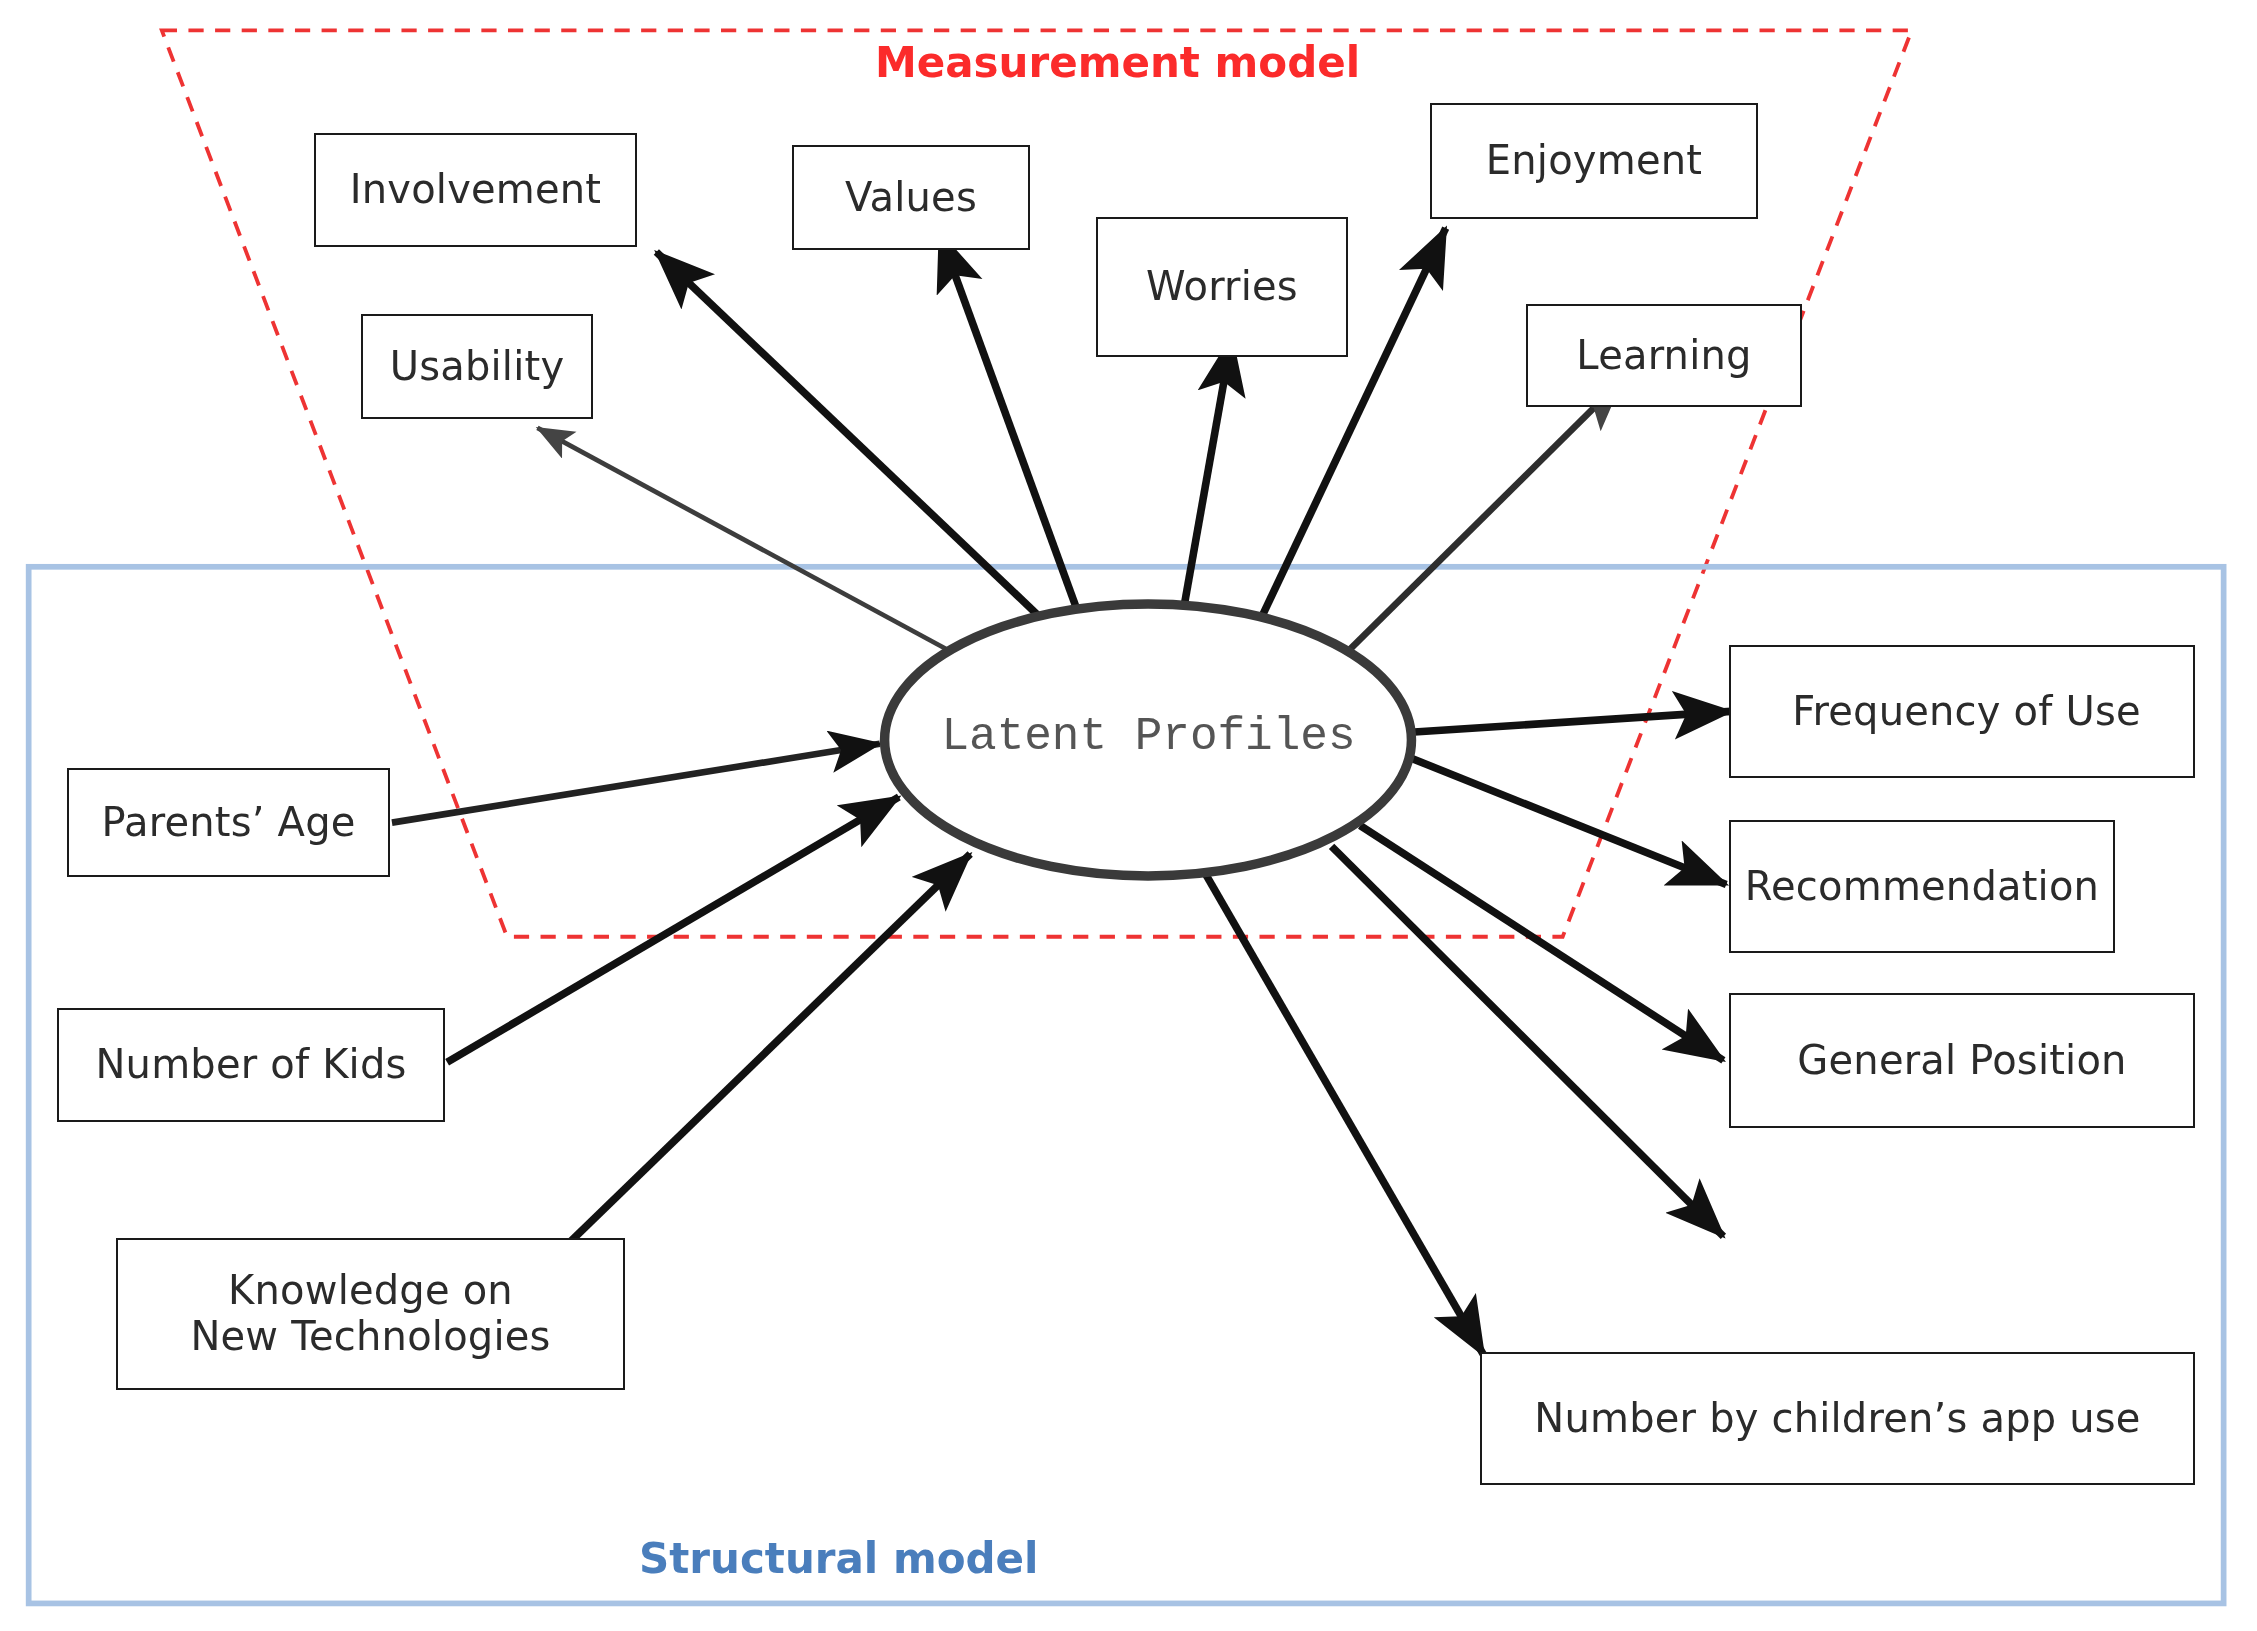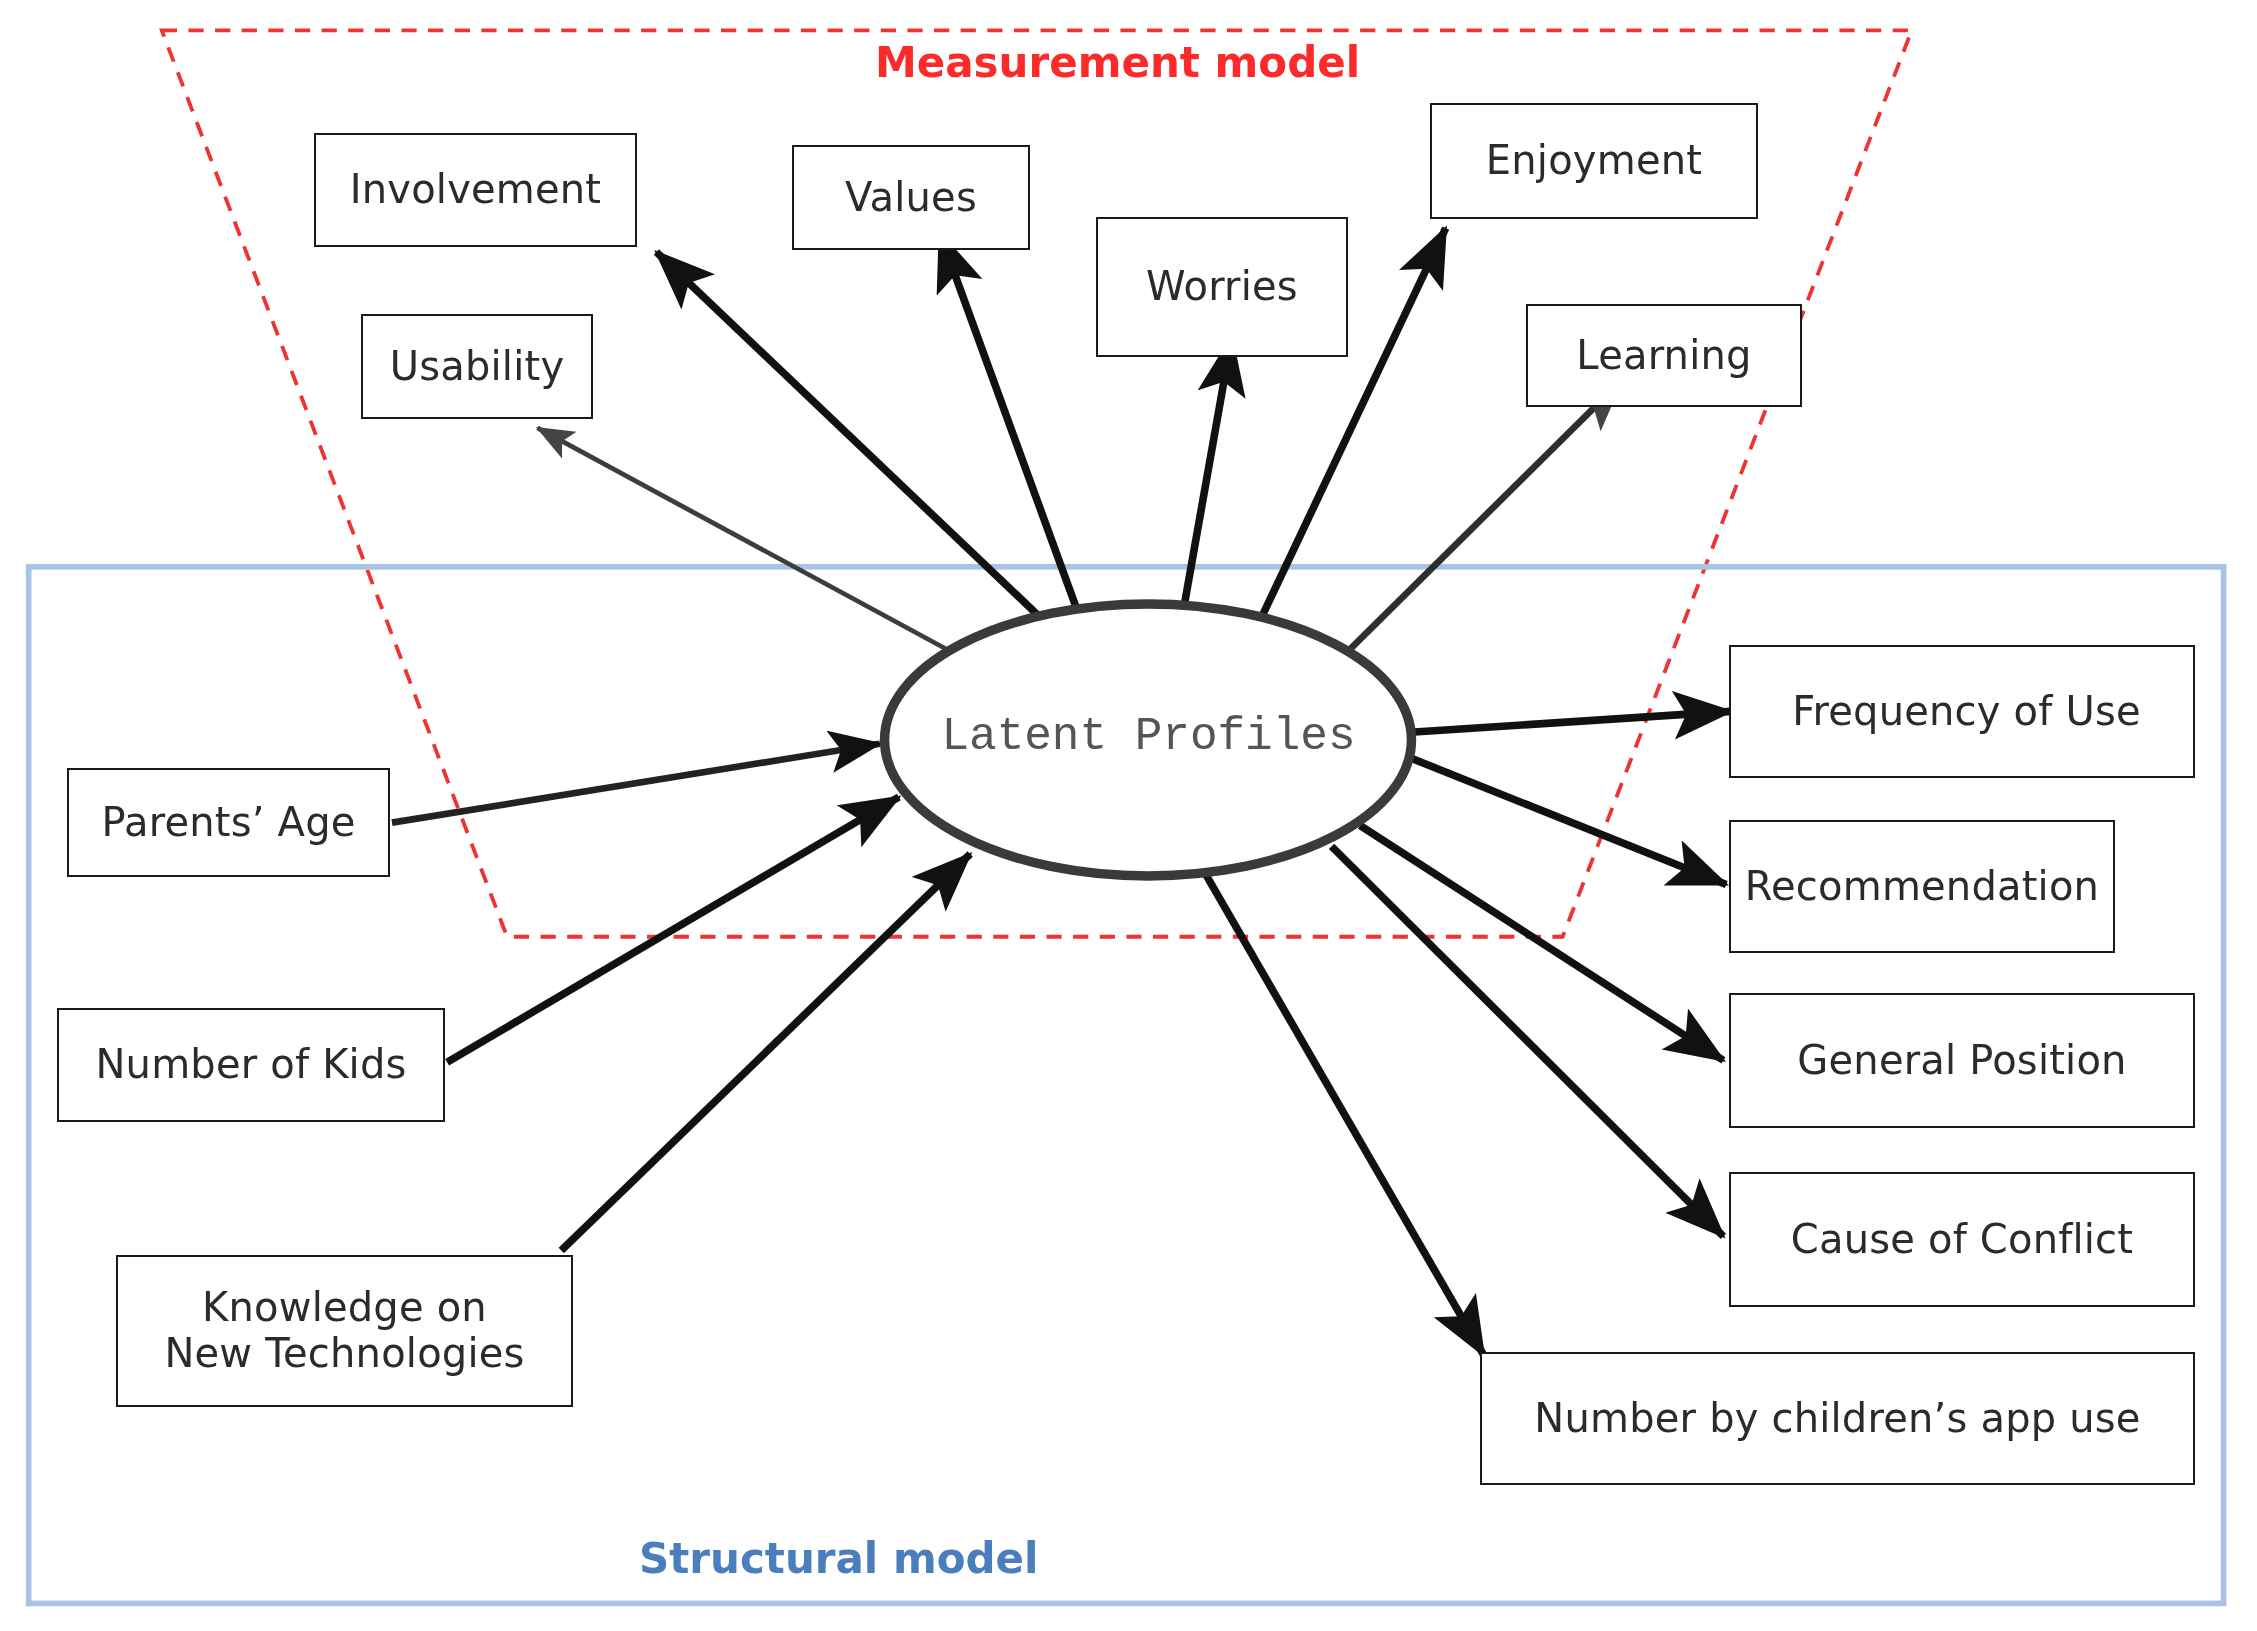--- a/index.html
+++ b/index.html
@@ -118,27 +118,26 @@
   <div class="node-box" style="left:1096px; top:217px; width:252px; height:140px;">Worries</div>
 
   <div class="node-box" style="left:1430px; top:103px; width:328px; height:116px;">Enjoyment</div>
 
   <div class="node-box" style="left:1526px; top:304px; width:276px; height:103px;">Learning</div>
 
   <div class="node-box" style="left:67px; top:768px; width:323px; height:109px;">Parents’ Age</div>
 
   <div class="node-box" style="left:57px; top:1008px; width:388px; height:114px;">Number of Kids</div>
 
-  <div class="node-box" style="left:116px; top:1238px; width:457px; height:152px;margin-top:17px;">Knowledge on
+  <div class="node-box" style="left:116px; top:1238px; width:509px; height:152px;">Knowledge on
 New Technologies</div>
 
   <div class="node-box" style="left:1729px; top:645px; width:466px; height:133px;padding-left:9px;">Frequency of Use</div>
 
   <div class="node-box" style="left:1729px; top:820px; width:386px; height:133px;">Recommendation</div>
 
   <div class="node-box" style="left:1729px; top:993px; width:466px; height:135px;">General Position</div>
 
-  <div class="node-box" style="left:1729px; top:1172px; width:466px; height:135px;">Cause of Conflict</div>
 
   <div class="node-box" style="left:1480px; top:1352px; width:715px; height:133px;">Number by children’s app use</div>
 
 </div>
 
 
 </body></html>

